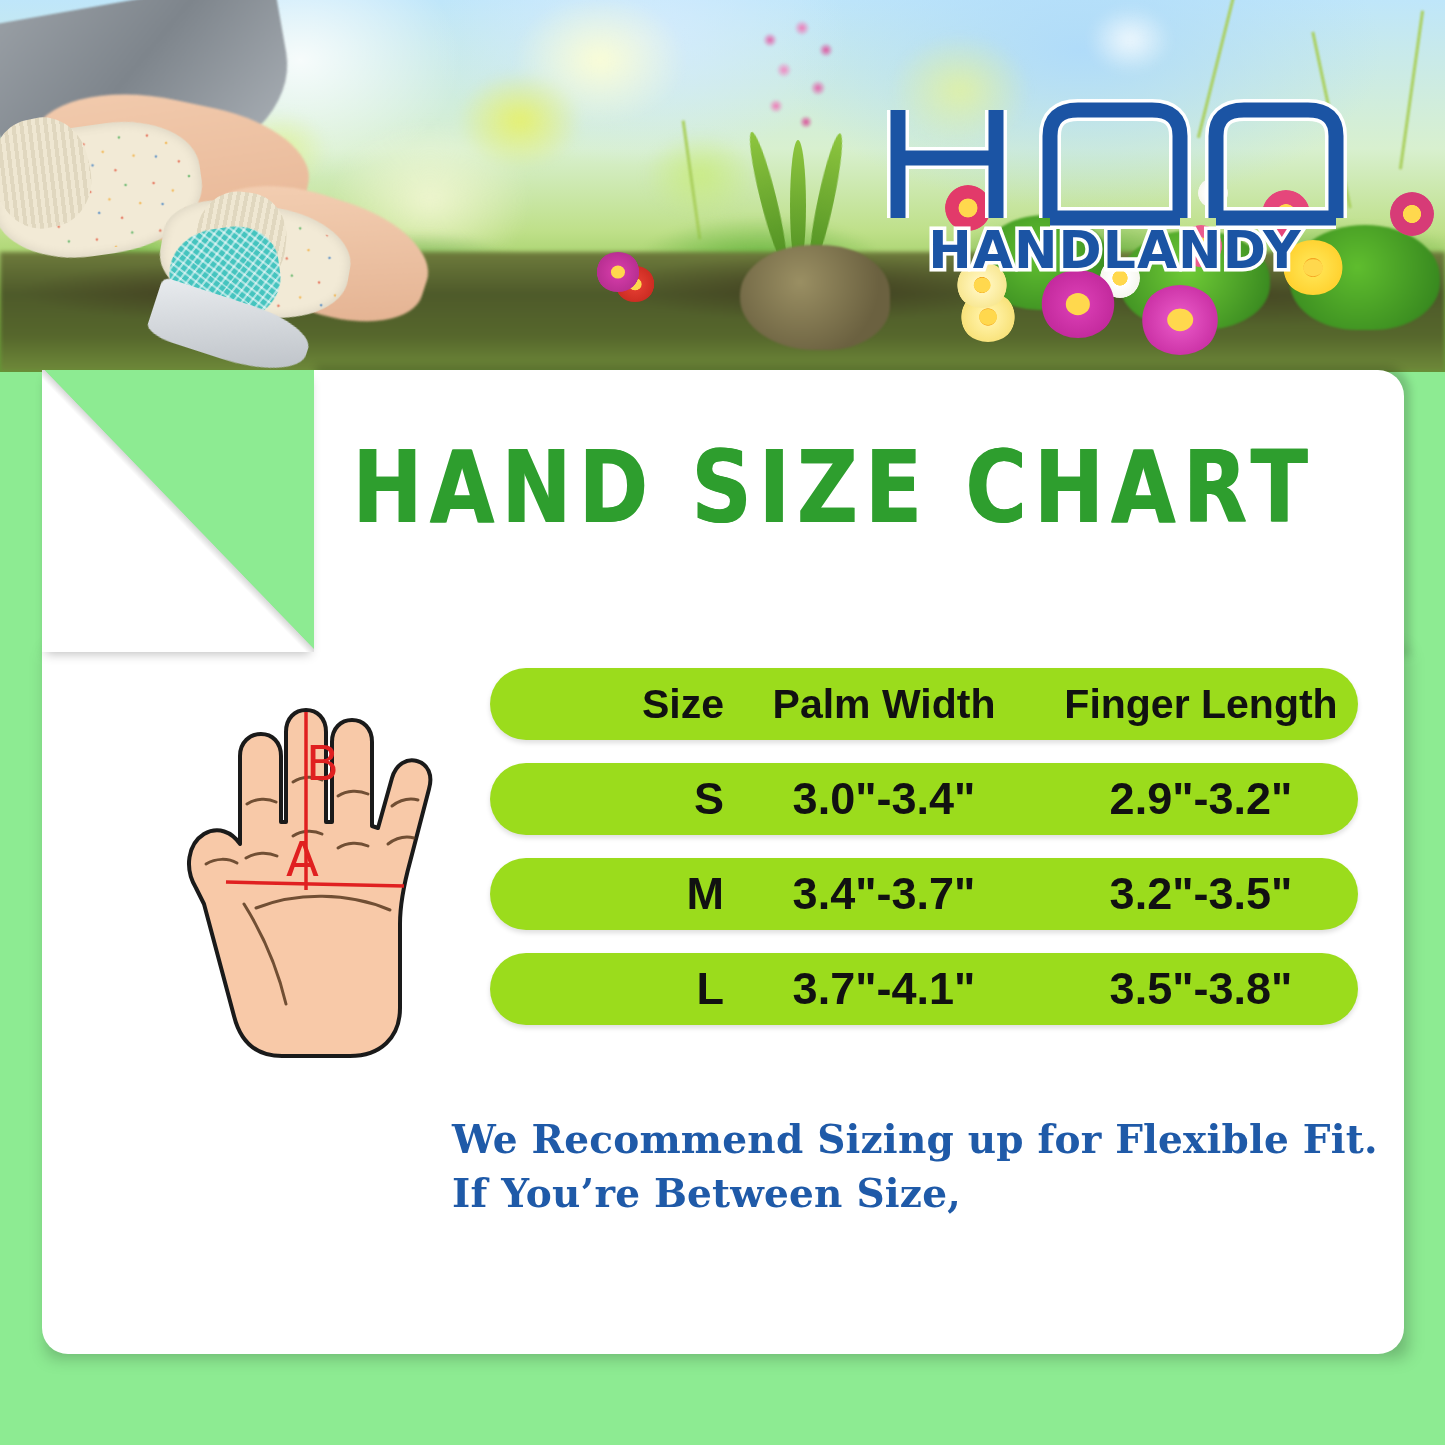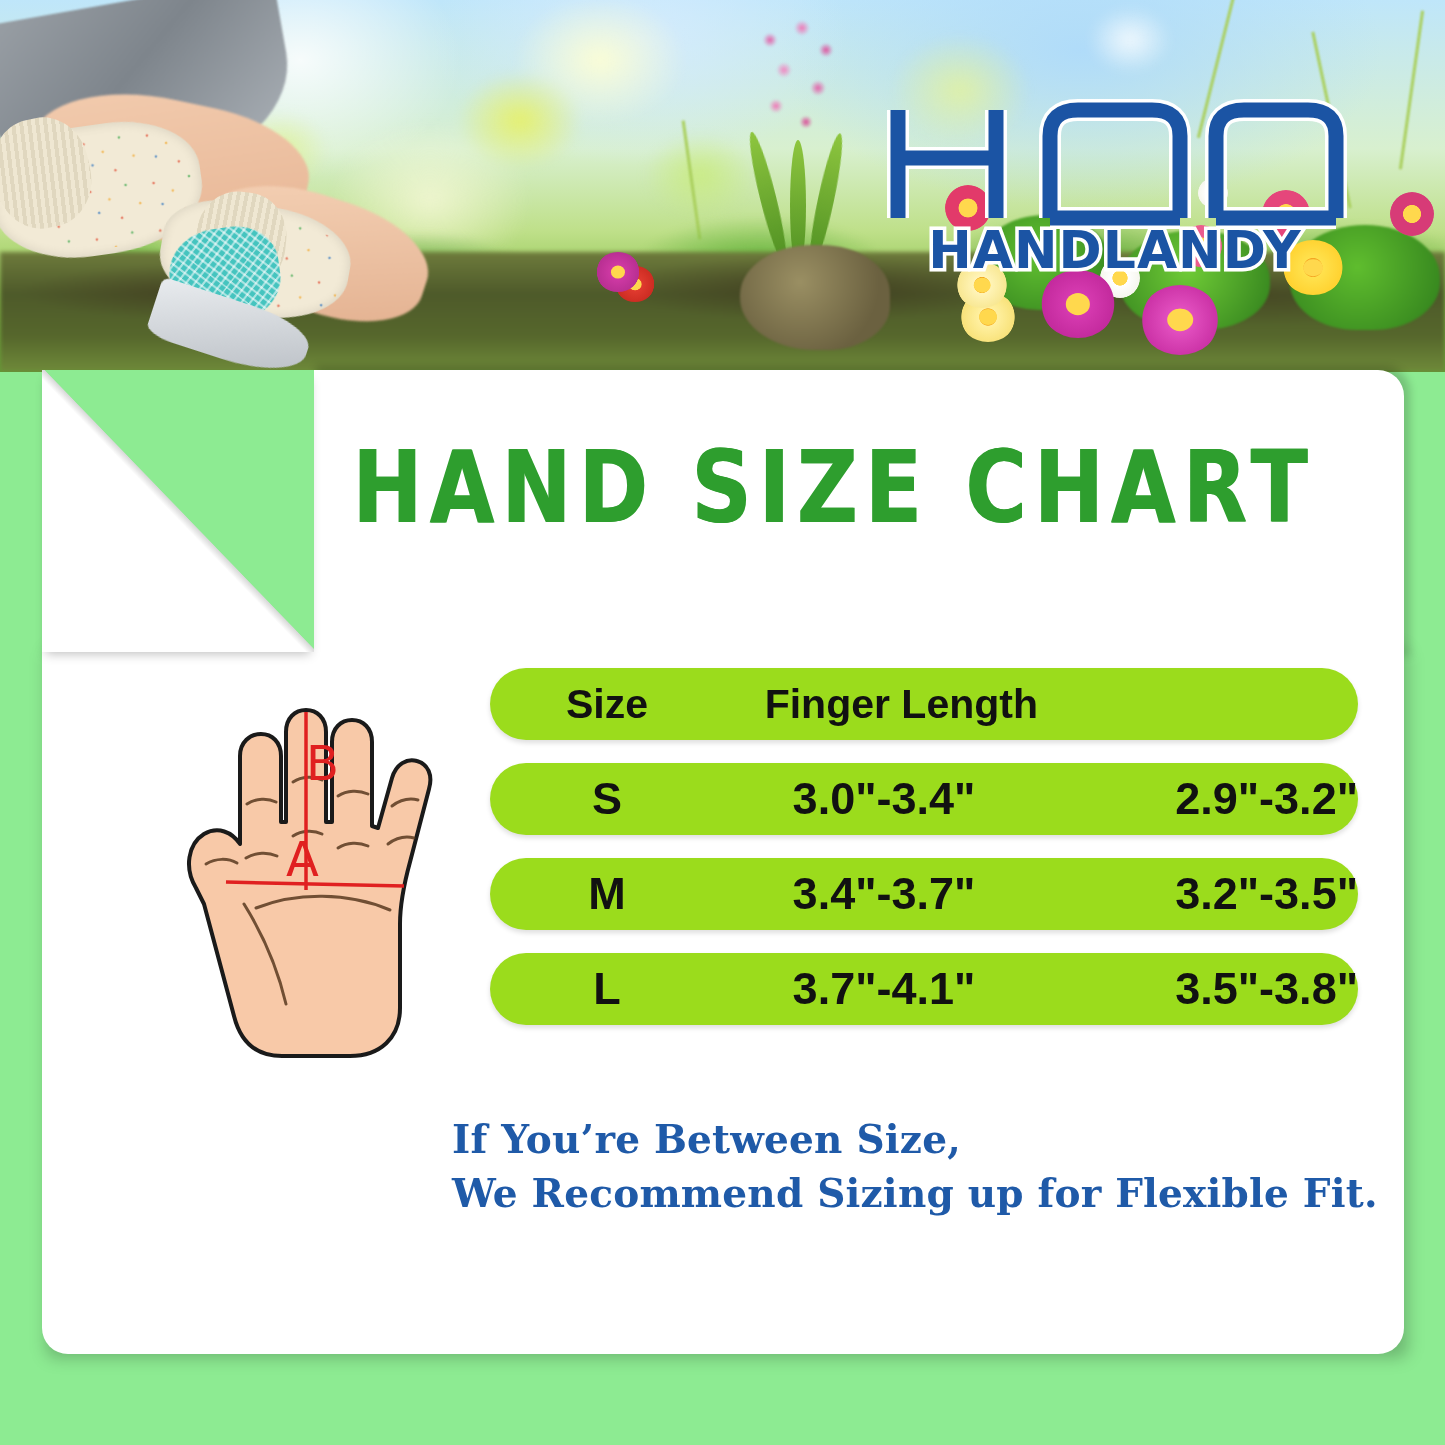--- a/index.html
+++ b/index.html
@@ -183,23 +183,23 @@
   .label-a{left:286px;top:831px;font-size:48px;}
 
   
   .table{position:absolute;left:490px;top:668px;width:868px;}
   .trow{
     position:relative;height:72px;margin-bottom:23px;
     background:#9BDC1C;border-radius:36px;
     box-shadow:0 3px 5px rgba(0,0,0,.13);
     display:flex;align-items:center;
   }
-  .trow .c1{width:234px;text-align:center;}
+  .trow .c1{width:234px;text-align:right;}
   .trow .c2{width:320px;text-align:center;}
-  .trow .c3{width:314px;text-align:right;}
+  .trow .c3{width:314px;text-align:center;}
   .th{color:#111;font-weight:700;font-size:41px;font-family:"Liberation Sans",sans-serif;}
   .td{color:#111;font-weight:700;font-size:45px;font-family:"Liberation Sans",sans-serif;}
 
   
   .note{
     position:absolute;left:452px;top:1112px;width:920px;
     color:#1F5AA8;
     font-family:"DejaVu Serif",serif;
     font-weight:700;
     font-size:39px;
@@ -351,20 +351,21 @@
         <line x1="122" y1="246" x2="300" y2="250"></line>
       </g>
     </svg>
   </div>
   <div class="meas-label label-b">B</div>
   <div class="meas-label label-a">A</div>
 
   <div class="table">
     <div class="trow">
       <div class="c1 th">Size</div>
+      <div class="c2 th">Palm Width</div>
       <div class="c3 th">Finger Length</div>
     </div>
 
     <div class="trow">
       <div class="c1 td">S</div>
       <div class="c2 td">3.0"-3.4"</div>
       <div class="c3 td">2.9"-3.2"</div>
     </div>
 
     <div class="trow">
@@ -374,17 +375,17 @@
     </div>
 
     <div class="trow">
       <div class="c1 td">L</div>
       <div class="c2 td">3.7"-4.1"</div>
       <div class="c3 td">3.5"-3.8"</div>
     </div>
   </div>
 
   <div class="note">
+    <div>We Recommend Sizing up for Flexible Fit.</div>
     <div>If You’re Between Size,</div>
-    <div>We Recommend Sizing up for Flexible Fit.</div>
   </div>
 
 </div>
 
 </body></html>

